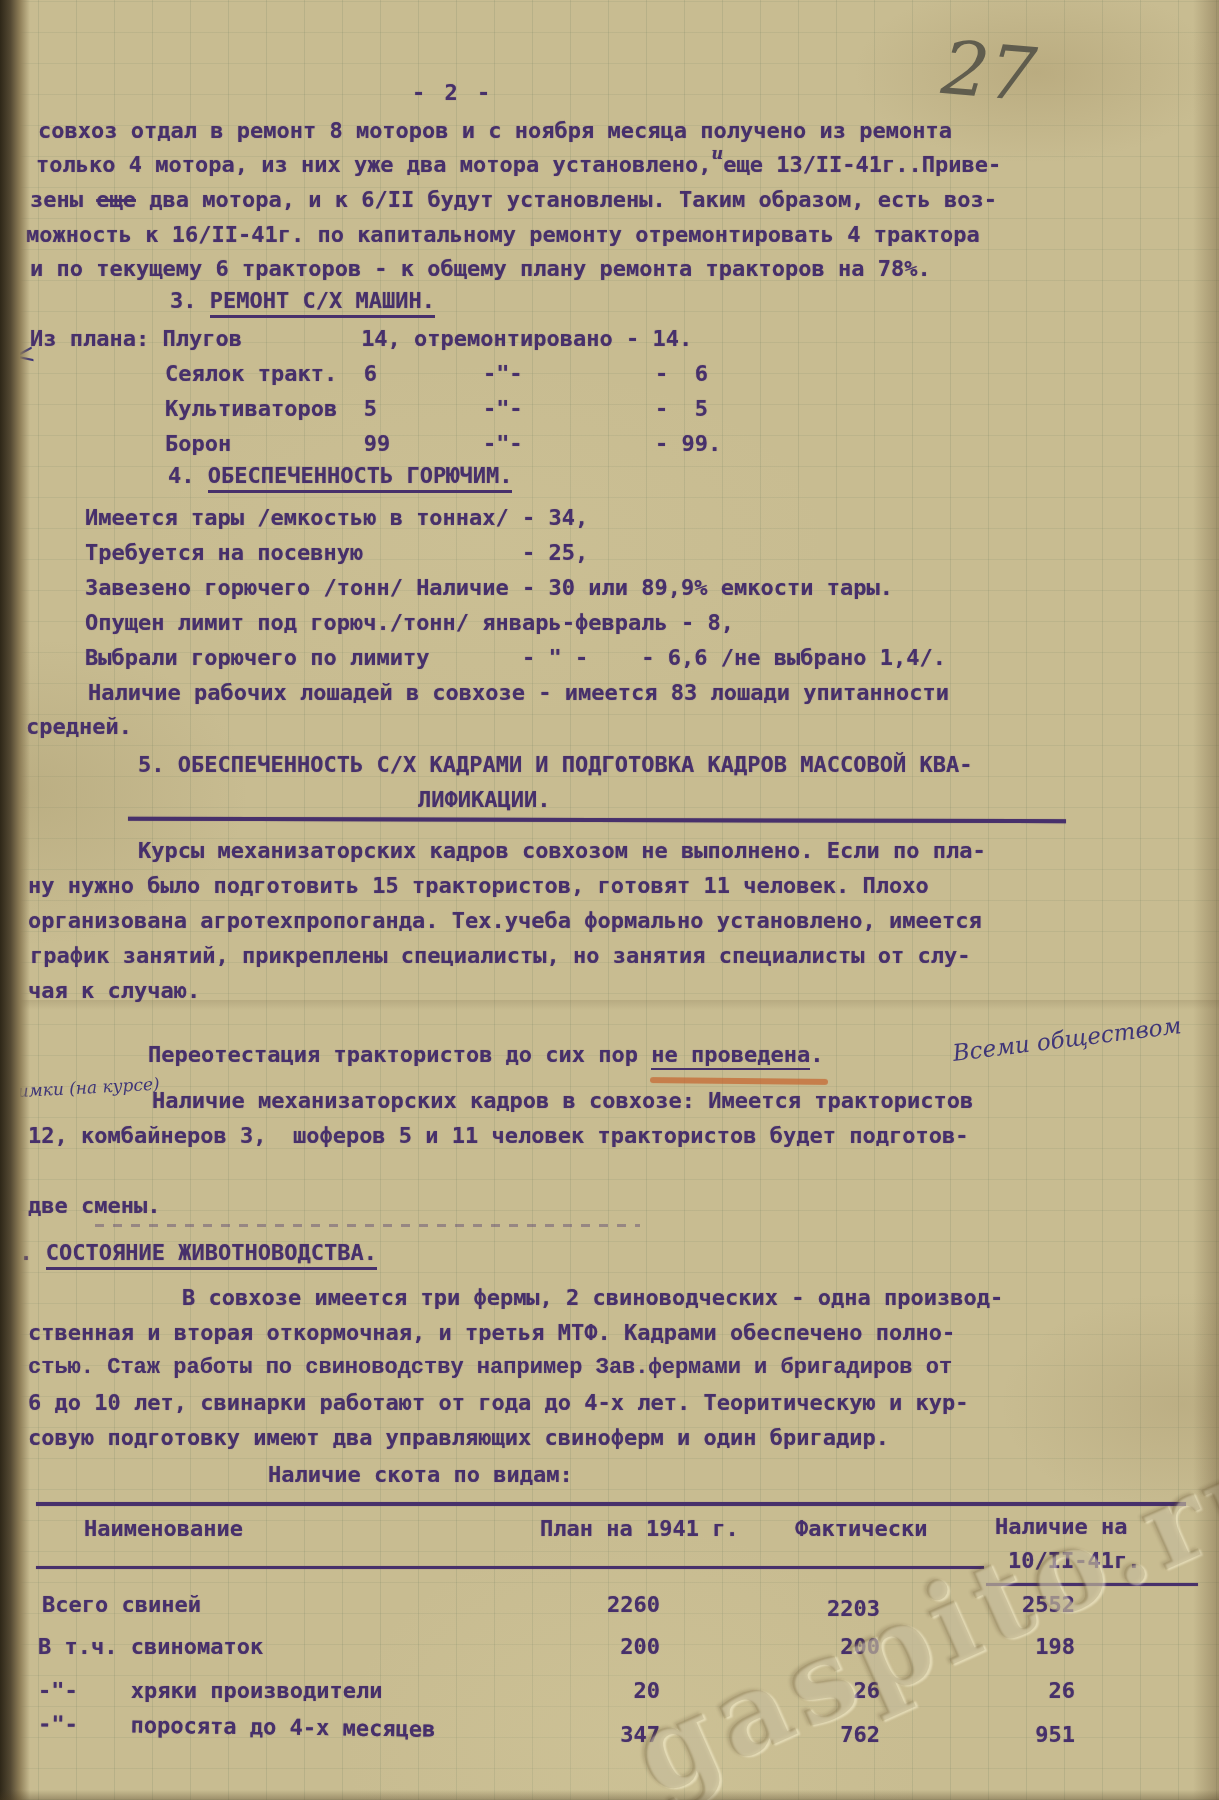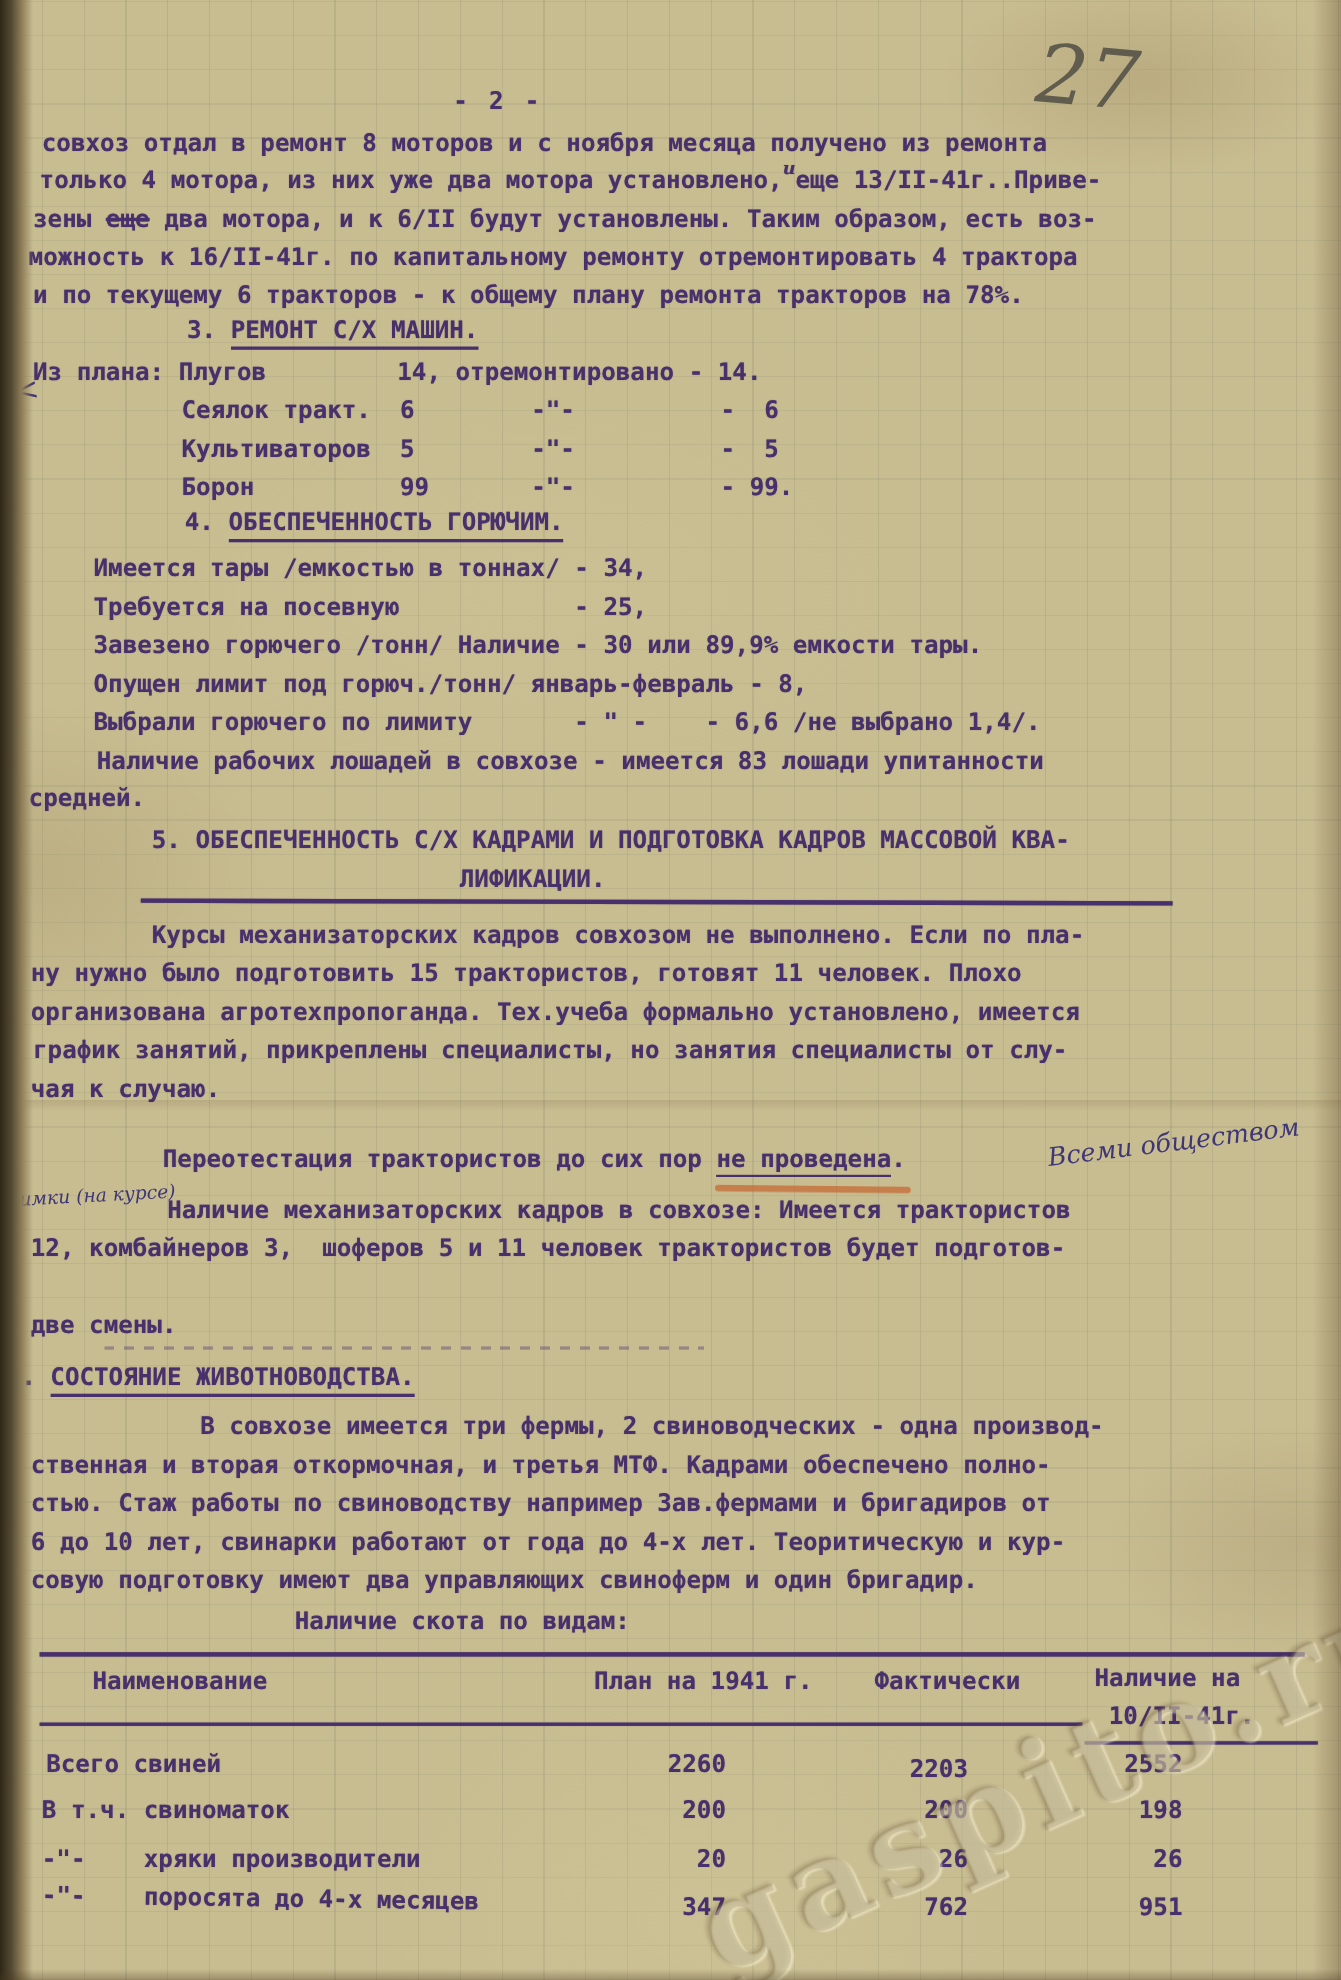--- a/index.html
+++ b/index.html
@@ -113,21 +113,21 @@
   <div class="hand" style="left:-8px;top:1078px;font-size:17px;transform:rotate(-3deg);">сшимки (на курсе)</div>
 
   <div class="t" style="left:152px;top:1088px;">Наличие механизаторских кадров в совхозе: Имеется трактористов</div>
   <div class="t" style="left:28px;top:1123px;">12, комбайнеров 3,  шоферов 5 и 11 человек трактористов будет подготов-</div>
   <div class="t" style="left:28px;top:1193px;">две смены.</div>
   <div class="dots"></div>
 
   <div class="t" style="left:6px;top:1240px;"><span>П. </span><span class="u">СОСТОЯНИЕ ЖИВОТНОВОДСТВА.</span></div>
   <div class="t" style="left:182px;top:1285px;">В совхозе имеется три фермы, 2 свиноводческих - одна производ-</div>
   <div class="t" style="left:28px;top:1320px;">ственная и вторая откормочная, и третья МТФ. Кадрами обеспечено полно-</div>
-  <div class="t" style="left:28px;top:1355px;">стью. Стаж работы по свиноводству например Зав.фермами и бригадиров от</div>
+  <div class="t" style="left:28px;top:1355px;font-family:Liberation Mono, monospace;">стью. Стаж работы по свиноводству например Зав.фермами и бригадиров от</div>
   <div class="t" style="left:28px;top:1390px;">6 до 10 лет, свинарки работают от года до 4-х лет. Теоритическую и кур-</div>
   <div class="t" style="left:28px;top:1425px;">совую подготовку имеют два управляющих свиноферм и один бригадир.</div>
   <div class="t" style="left:268px;top:1462px;">Наличие скота по видам:</div>
 
   <div class="rule" style="left:36px;top:1502px;width:1150px;height:4px;"></div>
   <div class="t" style="left:84px;top:1516px;text-align:center;">Наименование</div>
   <div class="t" style="left:540px;top:1516px;">План на 1941 г.</div>
   <div class="t" style="left:795px;top:1516px;">Фактически</div>
   <div class="t" style="left:995px;top:1514px;">Наличие на</div>
   <div class="t" style="left:1008px;top:1548px;">10/II-41г.</div>

